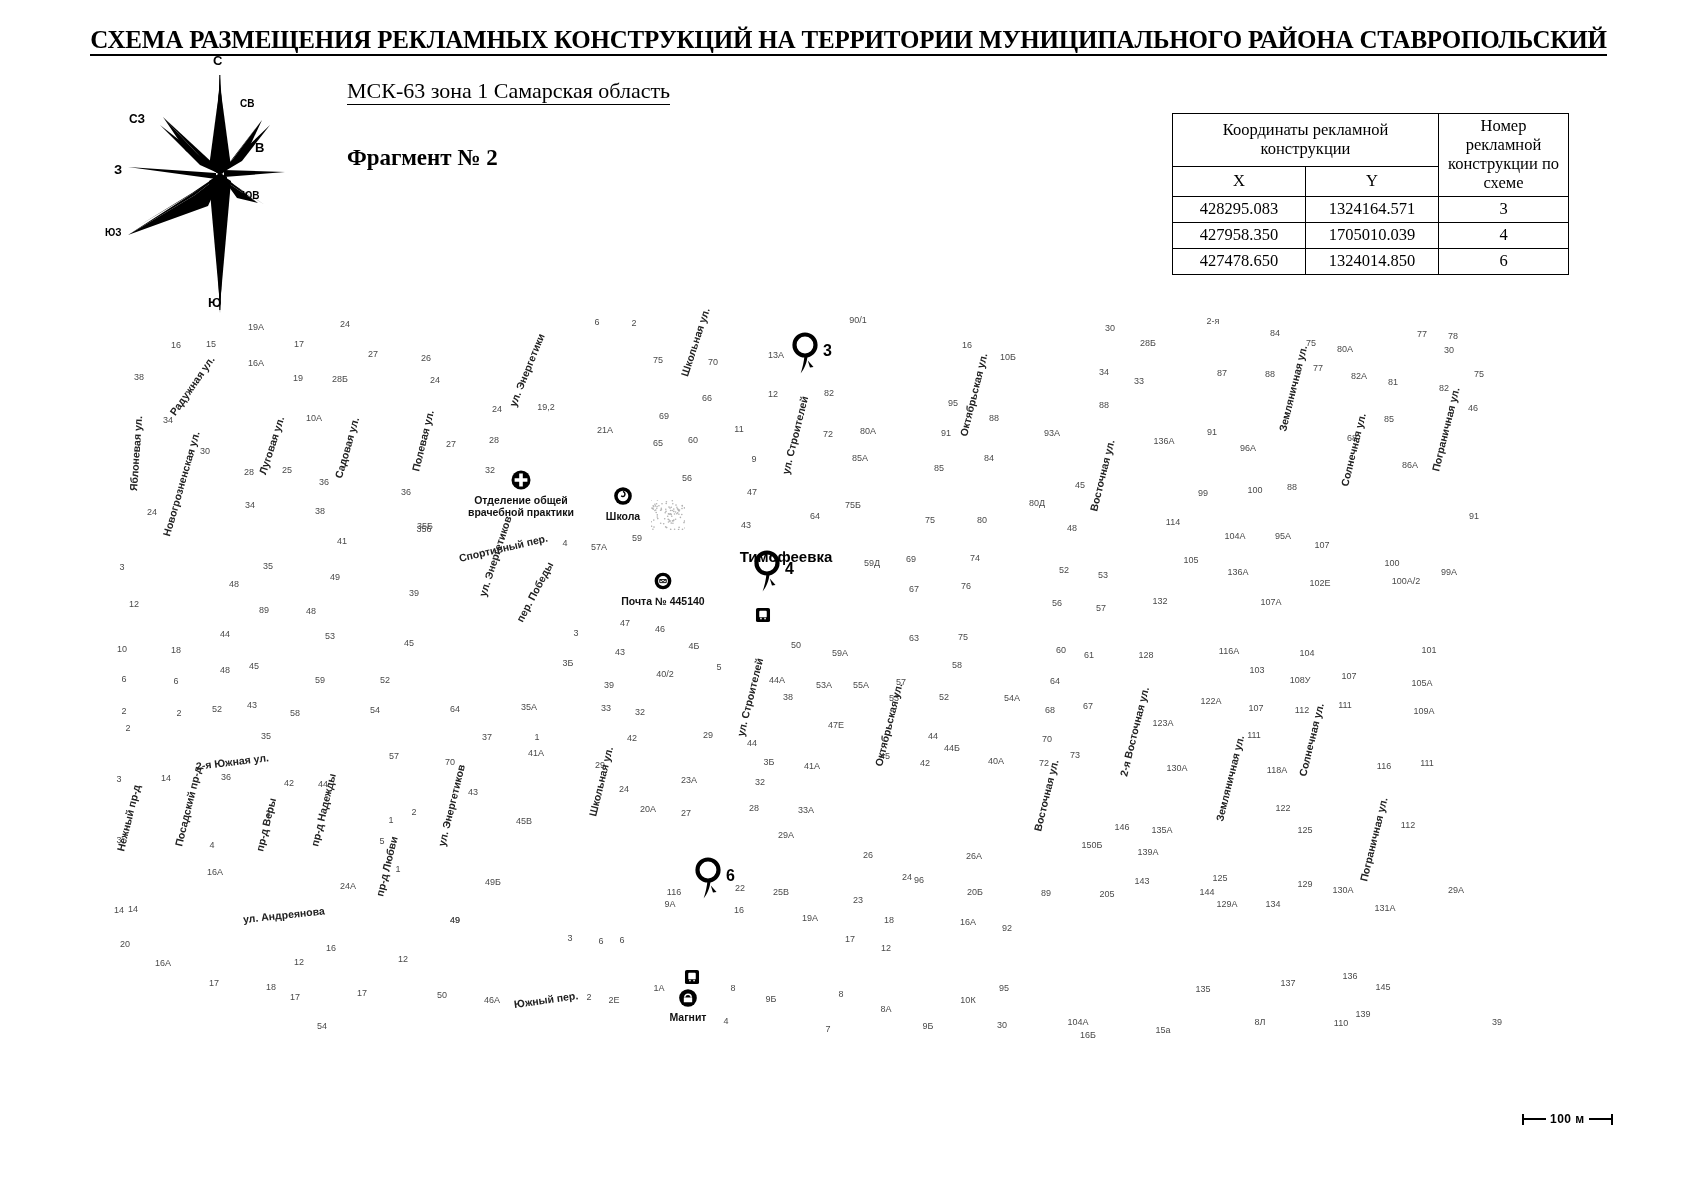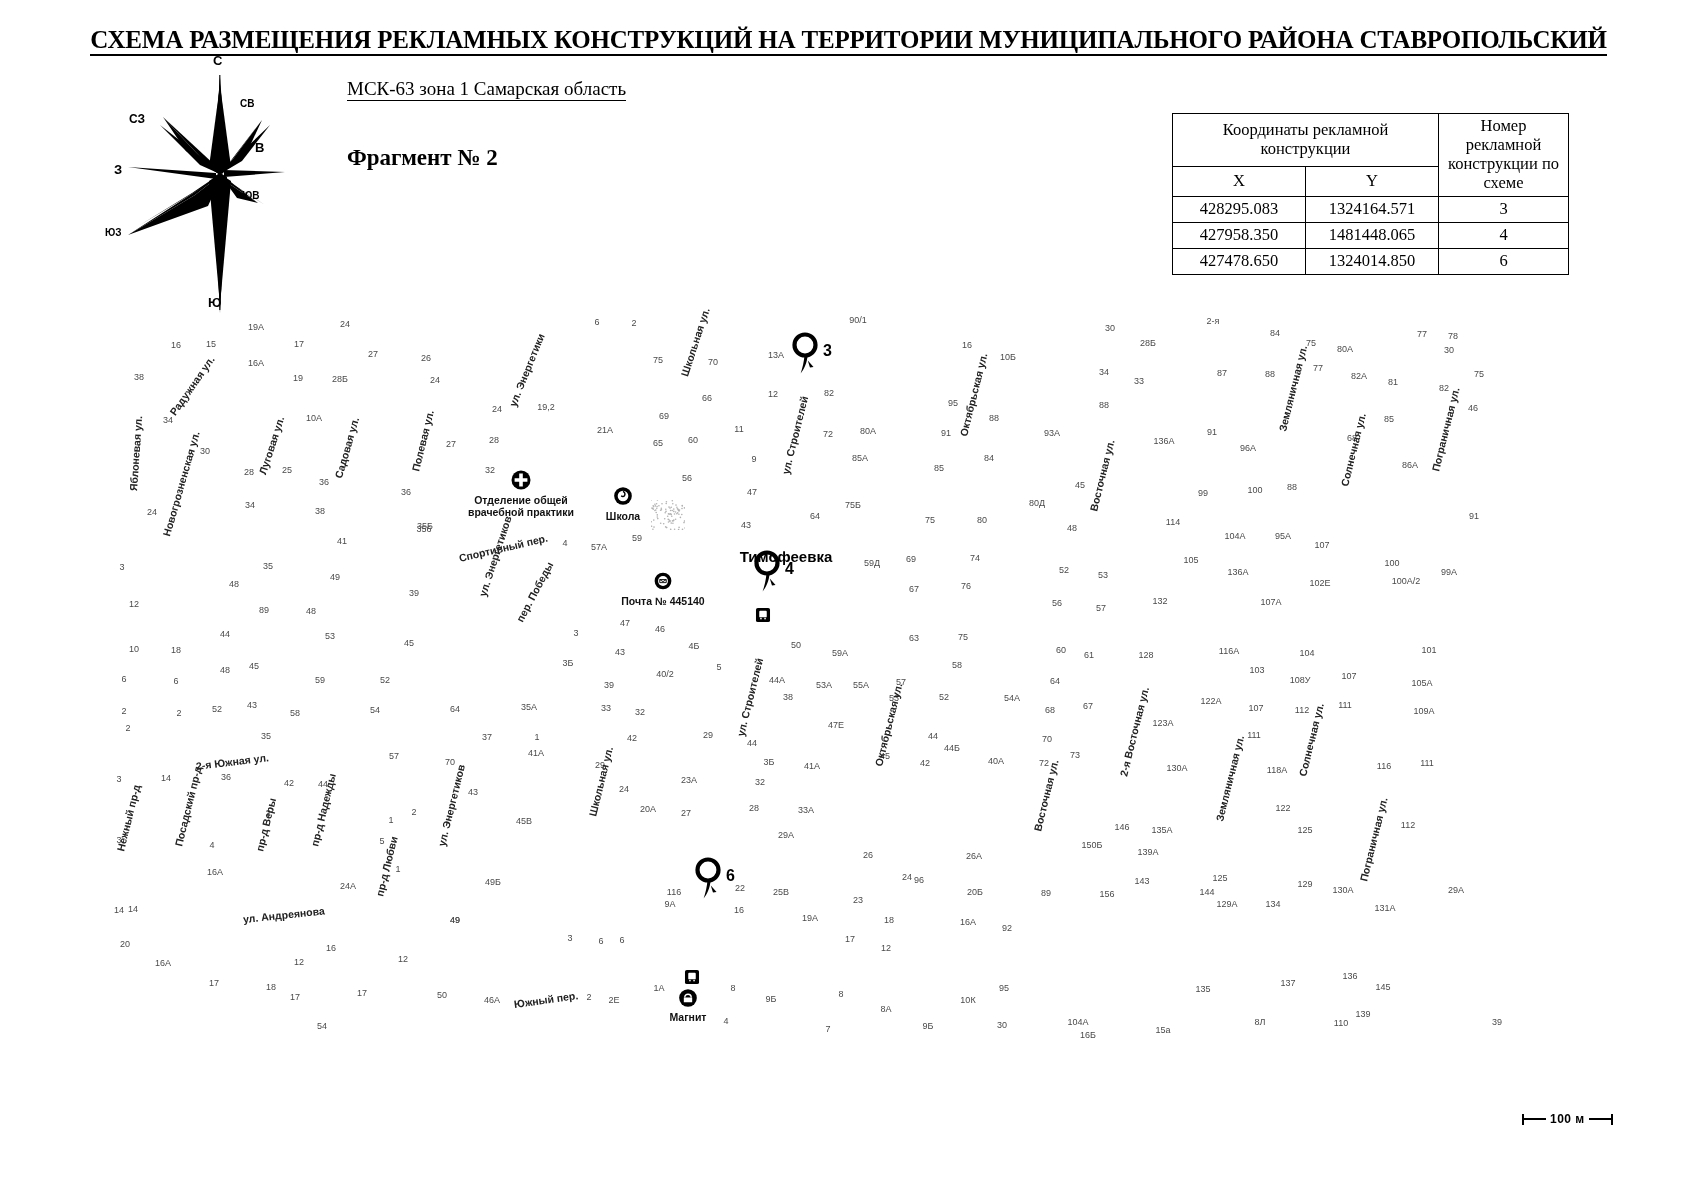--- a/index.html
+++ b/index.html
@@ -14,21 +14,21 @@
   #doc-title{
     position:absolute;left:0;top:26px;width:1697px;text-align:center;
     font-family:"Liberation Serif", serif;
     font-size:25px;font-weight:bold;letter-spacing:-0.2px;
     white-space:nowrap;
   }
   #doc-title span{border-bottom:2px solid #000;padding-bottom:1px;}
 
   #subtitle{
     position:absolute;left:347px;top:78px;
-    font-family:"Liberation Serif", serif;font-size:19px;
+    font-family:"Liberation Serif", serif;font-size:22px;
     white-space:nowrap;
   }
   #subtitle span{border-bottom:1.5px solid #000;padding-bottom:1px;}
 
   #fragment-label{
     position:absolute;left:347px;top:145px;
     font-family:"Liberation Serif", serif;font-size:23px;font-weight:bold;
     white-space:nowrap;
   }
 
@@ -182,21 +182,21 @@
     </tr>
   </thead>
   <tbody id="coord-tbody">
       <tr>
         <td class="val-cell">428295.083</td>
         <td class="val-cell">1324164.571</td>
         <td class="val-cell">3</td>
       </tr>
       <tr>
         <td class="val-cell">427958.350</td>
-        <td class="val-cell">1481448.065</td>
+        <td class="val-cell">1705010.039</td>
         <td class="val-cell">4</td>
       </tr>
       <tr>
         <td class="val-cell">427478.650</td>
         <td class="val-cell">1324014.850</td>
         <td class="val-cell">6</td>
       </tr>
     </tbody>
 </table>
 
@@ -429,21 +429,21 @@
       <div class="hn" style="left: 796px; top: 345px;">50</div>
       <div class="hn" style="left: 840px; top: 353px;">59А</div>
       <div class="hn" style="left: 914px; top: 338px;">63</div>
       <div class="hn" style="left: 963px; top: 337px;">75</div>
       <div class="hn" style="left: 1061px; top: 350px;">60</div>
       <div class="hn" style="left: 1089px; top: 355px;">61</div>
       <div class="hn" style="left: 1146px; top: 355px;">128</div>
       <div class="hn" style="left: 1229px; top: 351px;">116А</div>
       <div class="hn" style="left: 1307px; top: 353px;">104</div>
       <div class="hn" style="left: 1429px; top: 350px;">101</div>
-      <div class="hn" style="left: 122px; top: 349px; margin-left: 12px;">10</div>
+      <div class="hn" style="left: 122px; top: 349px;">10</div>
       <div class="hn" style="left: 176px; top: 350px;">18</div>
       <div class="hn" style="left: 330px; top: 336px;">53</div>
       <div class="hn" style="left: 409px; top: 343px;">45</div>
       <div class="hn" style="left: 576px; top: 333px;">3</div>
       <div class="hn" style="left: 620px; top: 352px;">43</div>
       <div class="hn" style="left: 568px; top: 363px;">3Б</div>
       <div class="hn" style="left: 665px; top: 374px;">40/2</div>
       <div class="hn" style="left: 719px; top: 367px;">5</div>
       <div class="hn" style="left: 957px; top: 365px;">58</div>
       <div class="hn" style="left: 1055px; top: 381px;">64</div>
@@ -531,21 +531,21 @@
       <div class="hn" style="left: 382px; top: 541px;">5</div>
       <div class="hn" style="left: 786px; top: 535px;">29А</div>
       <div class="hn" style="left: 215px; top: 572px;">16А</div>
       <div class="hn" style="left: 348px; top: 586px;">24А</div>
       <div class="hn" style="left: 493px; top: 582px;">49Б</div>
       <div class="hn" style="left: 868px; top: 555px;">26</div>
       <div class="hn" style="left: 907px; top: 577px;">24</div>
       <div class="hn" style="left: 974px; top: 556px;">26А</div>
       <div class="hn" style="left: 919px; top: 580px;">96</div>
       <div class="hn" style="left: 1046px; top: 593px;">89</div>
-      <div class="hn" style="left: 1107px; top: 594px;">156</div>
+      <div class="hn" style="left: 1107px; top: 594px;">205</div>
       <div class="hn" style="left: 1142px; top: 581px;">143</div>
       <div class="hn" style="left: 1186px; top: 592px; margin-left: 21px;">144</div>
       <div class="hn" style="left: 1220px; top: 578px;">125</div>
       <div class="hn" style="left: 1305px; top: 584px;">129</div>
       <div class="hn" style="left: 1343px; top: 590px;">130А</div>
       <div class="hn" style="left: 1227px; top: 604px;">129А</div>
       <div class="hn" style="left: 1273px; top: 604px;">134</div>
       <div class="hn" style="left: 1385px; top: 608px;">131А</div>
       <div class="hn" style="left: 1092px; top: 545px;">150Б</div>
       <div class="hn" style="left: 1148px; top: 552px;">139А</div>

